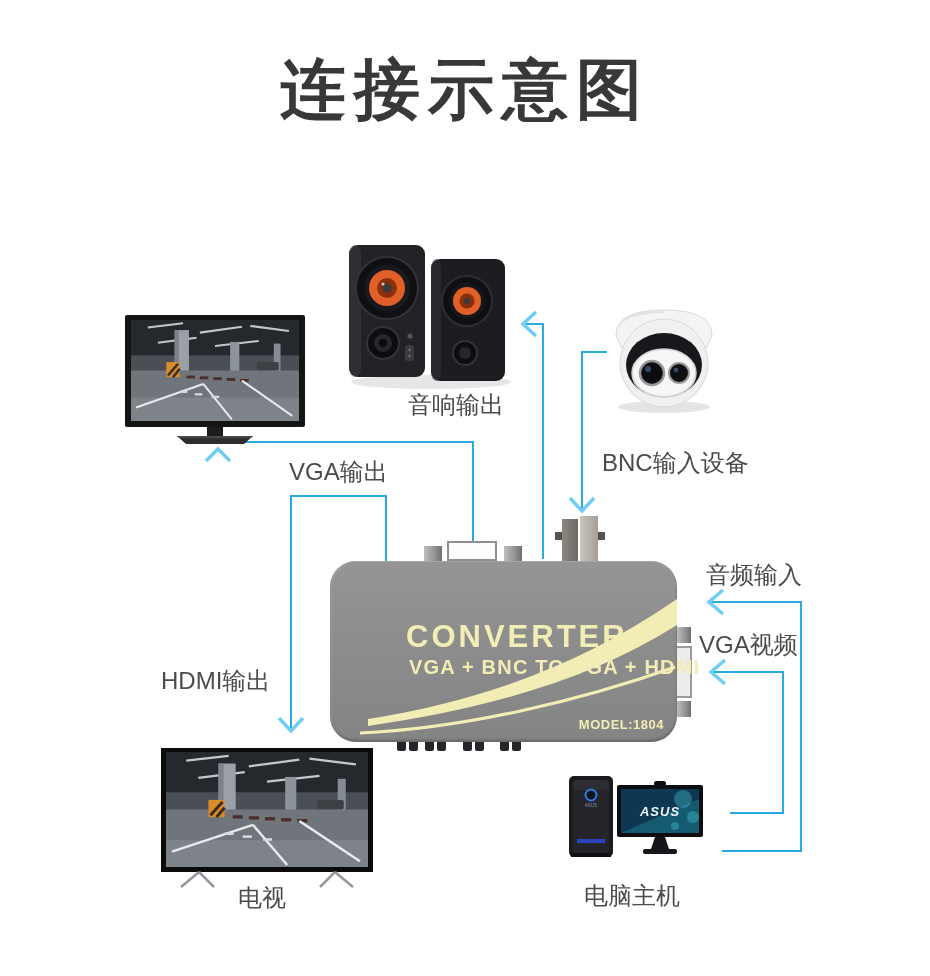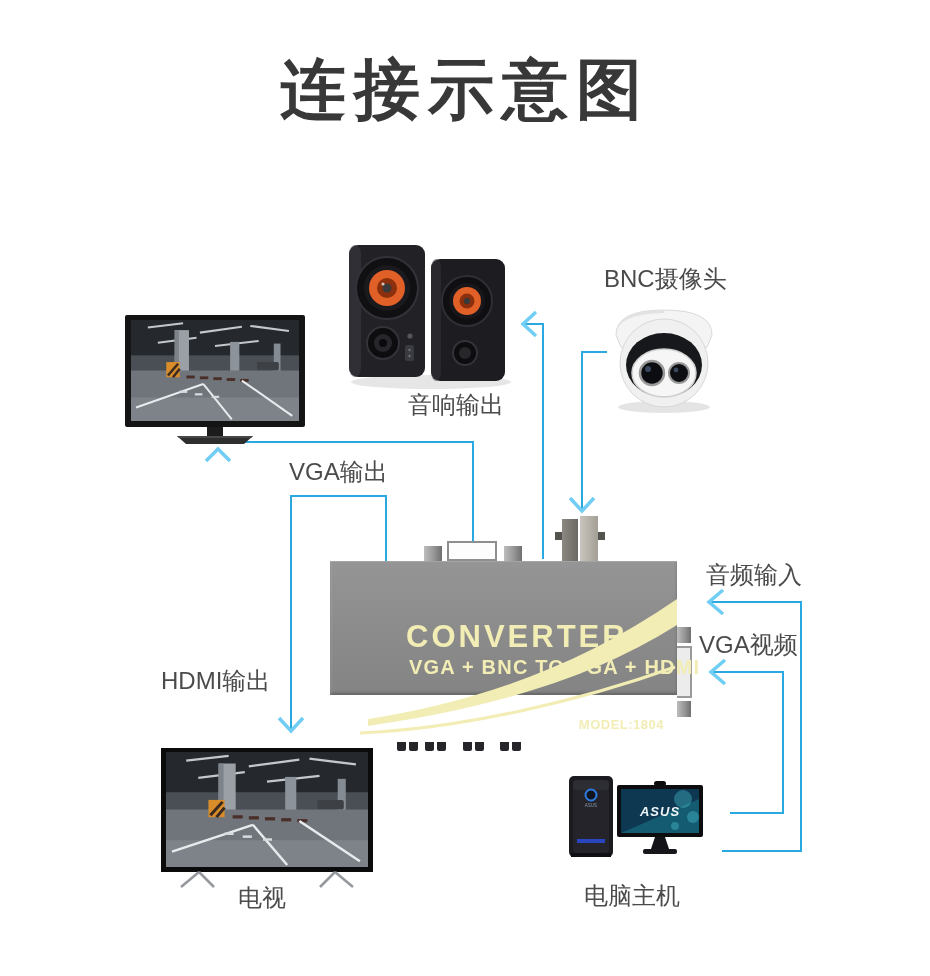--- a/index.html
+++ b/index.html
@@ -13,23 +13,24 @@
     font-family:"Liberation Serif","DejaVu Serif",serif;
     font-size:66px;font-weight:700;color:#383838;letter-spacing:8px;
   }
   .label{
     position:absolute;font-size:24px;color:#4b4b4b;white-space:nowrap;
     font-weight:400;
   }
   svg{display:block;}
   
   #converter-body{
-    position:absolute;left:330px;top:556px;width:347px;height:134px;
+    position:absolute;left:330px;top:556px;width:347px;height:181px;
     background:linear-gradient(180deg,#959595 0%,#8b8b8b 55%,#848484 100%);
     box-shadow:inset 0 1px 0 #a5a5a5, inset 0 -2px 3px rgba(0,0,0,.25), inset 2px 0 2px rgba(255,255,255,.15);
+    border-radius:26px;
   }
   .conv-text{position:absolute;color:#f2edb4;font-weight:700;white-space:nowrap;
     font-family:"Liberation Sans","DejaVu Sans",sans-serif;}
   #conv-name{left:76px;top:58px;font-size:31px;letter-spacing:3px;}
   #conv-desc{left:79px;top:95px;font-size:20px;letter-spacing:1.2px;}
   #conv-model{right:13px;top:156px;font-size:13px;letter-spacing:.5px;}
   .screw{position:absolute;background:linear-gradient(90deg,#bdbdbd,#969696 55%,#6f6f6f);}
   .port-vga-top{position:absolute;left:447px;top:536px;width:50px;height:20px;
     background:#fdfdfd;border:2px solid #8e8e8e;box-sizing:border-box;}
   .bnc-post{position:absolute;}
@@ -153,21 +154,21 @@
     <path d="M18,34 Q18,9 66,9 Q114,9 114,34 L109,46 Q66,58 23,46 Z" fill="#f4f4f4" stroke="#dadada" stroke-width="1"></path>
     <path d="M18,34 Q18,13 66,12 L66,9 Q18,9 18,34 Z" fill="#e2e2e2"></path>
     <circle cx="66" cy="62" r="44" fill="#f0f0f0" stroke="#d8d8d8" stroke-width="1"></circle>
     <ellipse cx="66" cy="64" rx="38" ry="32" fill="#16181b"></ellipse>
     <ellipse cx="66" cy="72" rx="32" ry="24" fill="#f6f6f6" stroke="#cfcfcf" stroke-width="1.5"></ellipse>
     <circle cx="54" cy="72" r="12" fill="#0c0d10" stroke="#9a9a9a" stroke-width="2.5"></circle>
     <circle cx="50" cy="68" r="3" fill="#3d4f66" opacity="0.9"></circle>
     <circle cx="81" cy="72" r="10" fill="#0e0f12" stroke="#9a9a9a" stroke-width="2"></circle>
     <circle cx="78" cy="69" r="2.4" fill="#3d4f66" opacity="0.9"></circle>
   </svg>
-  <div class="label" style="left:604px;top:258px">BNC摄像头</div>
+  <div class="label" style="left:602px;top:442px">BNC输入设备</div>
 
   <div class="label" style="left:289px;top:451px">VGA输出</div>
   <div class="label" style="left:161px;top:660px">HDMI输出</div>
   <div class="label" style="left:706px;top:554px">音频输入</div>
   <div class="label" style="left:699px;top:624px">VGA视频</div>
 
   <div class="screw" style="left:424px;top:541px;width:18px;height:15px"></div>
   <div class="port-vga-top"></div>
   <div class="screw" style="left:504px;top:541px;width:18px;height:15px"></div>
   <div class="bnc-post" style="left:562px;top:514px;width:16px;height:42px;background:linear-gradient(90deg,#8a8880,#6b6963)"></div>

